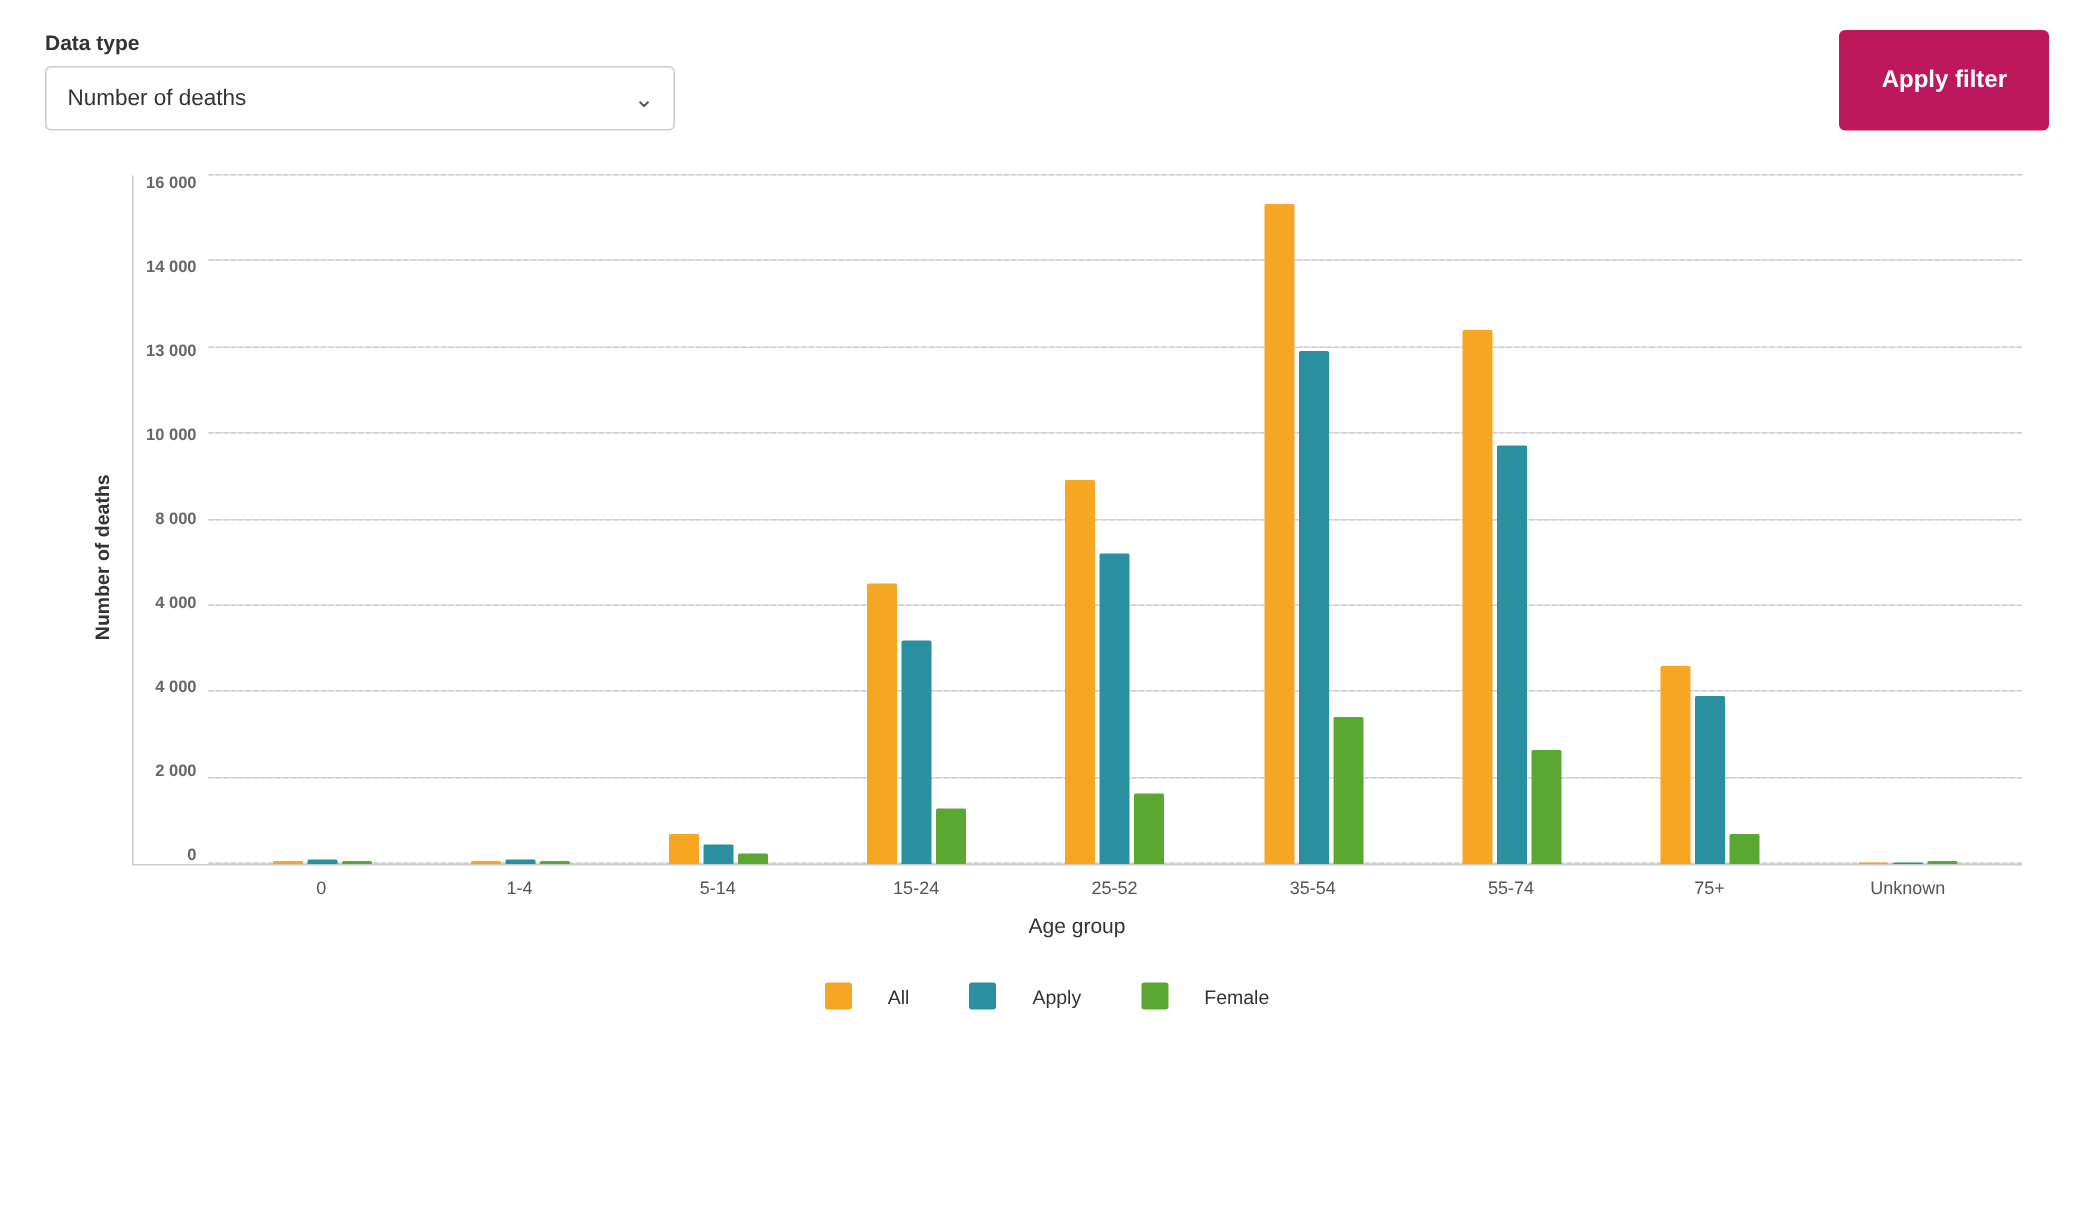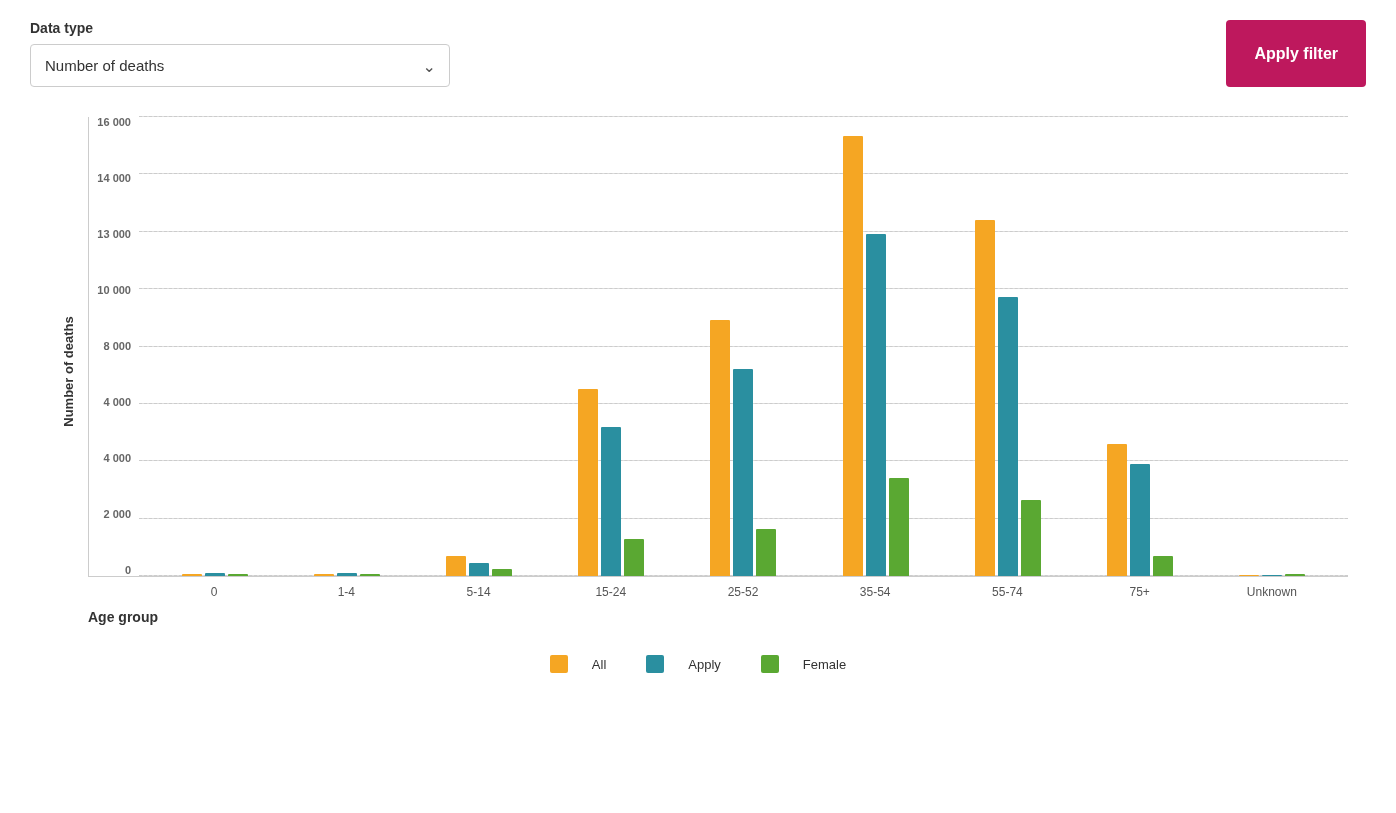--- a/index.html
+++ b/index.html
@@ -160,22 +160,23 @@
       justify-content: space-around;
       padding: 8px 10px 0 60px;
     }
     .x-label {
       flex: 1;
       text-align: center;
       font-size: 12px;
       color: #555;
     }
     .x-axis-title {
+      text-align: center;
       font-size: 14px;
-      font-weight: bold;
+      font-weight: normal;
       margin-top: 10px;
       color: #333;
     }
     .legend {
       display: flex;
       justify-content: center;
       gap: 40px;
       margin-top: 30px;
     }
     .legend-item {

